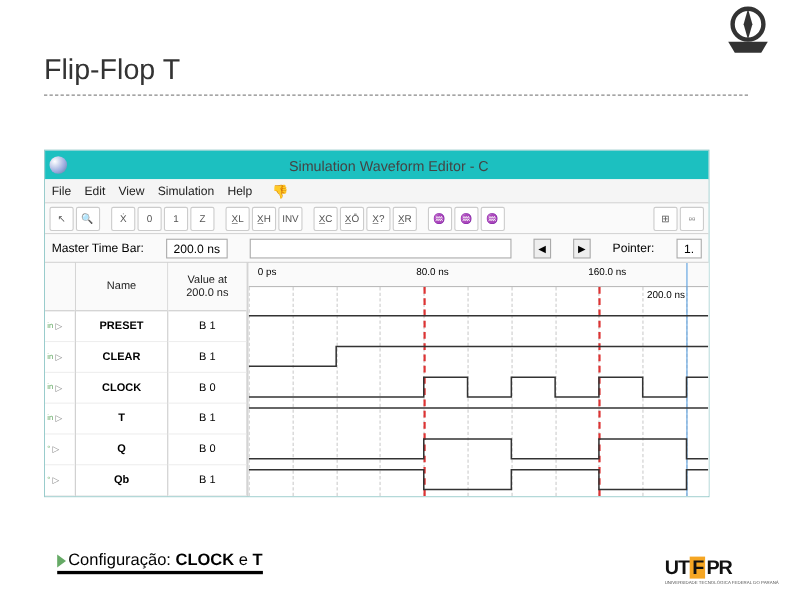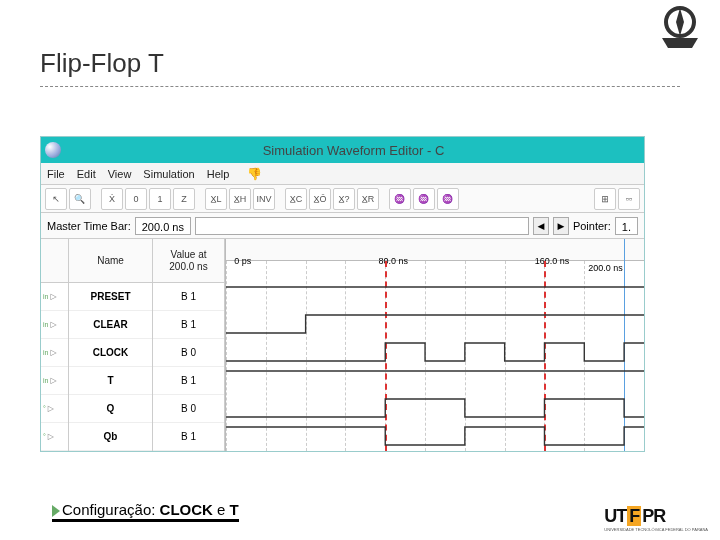--- a/index.html
+++ b/index.html
@@ -24,42 +24,42 @@
 
   .menubar { height:22px; background:#f5f5f5; border-bottom:1px solid #ccc; display:flex; align-items:center; padding:0 6px; gap:12px; }
   .menubar span { font-size:11px; color:#222; cursor:default; }
   .menubar .thumbs { margin-left:6px; color:#888; font-size:12px; }
 
   .toolbar { height:28px; background:#fafafa; border-bottom:1px solid #ccc; display:flex; align-items:center; padding:0 4px; gap:2px; }
   .tbtn { width:22px; height:22px; border:1px solid #ccc; background:#fff; font-size:9px; display:flex; align-items:center; justify-content:center; color:#555; border-radius:2px; }
   .tbtn.sep { border:none; background:none; width:6px; }
   .tbtn.right { margin-left:auto; }
 
-  .timebar { height:26px; background:#fafafa; border-bottom:1px solid #ccc; display:flex; align-items:center; padding:0 6px; gap:4px; font-size:11px; }
+  .timebar { height:26px; background:#fafafa; border-bottom:1px solid #ccc; display:flex; align-items:center; padding:0 6px; gap:20px; font-size:11px; }
   .timebar .field { border:1px solid #aaa; background:#fff; padding:1px 6px; min-width:54px; text-align:center; height:18px; line-height:16px; }
   .timebar .wide { flex:1; }
   .timebar .navbtn { border:1px solid #aaa; background:#eee; width:16px; height:18px; text-align:center; line-height:16px; font-size:9px; }
 
   .wave-area { display:flex; height: 212px; background:#fff; }
 
   .sig-table { display:flex; border-right:1px solid #bbb; }
   .colh { width:28px; }
   .coln { width:84px; }
   .colv { width:72px; }
   .col { border-right:1px solid #ccc; display:flex; flex-direction:column; }
   .hdr { height:44px; display:flex; align-items:center; justify-content:center; font-size:10px; color:#222; border-bottom:1px solid #ccc; background:#fafafa; text-align:center; line-height:1.2; }
   .row { height:28px; display:flex; align-items:center; justify-content:center; font-size:10px; border-bottom:1px solid #eee; }
   .row.name { justify-content:center; font-weight:bold; }
   .row.handle { justify-content:flex-start; padding-left:2px; gap:2px; }
   .pin { font-size:7px; color:#6a6; }
   .chev { font-size:8px; color:#888; }
 
   .wave-pane { flex:1; position:relative; background:#fff; overflow:hidden; }
   .wave-ruler { height:22px; border-bottom:1px solid #bbb; position:relative; font-size:9px; background:#fafafa; }
-  .wave-ruler span { position:absolute; top:17px; transform:translateX(-50%); }
+  .wave-ruler span { position:absolute; top:3px; transform:translateX(-50%); }
   .wave-ruler .marker200 { position:absolute; right:4px; top:24px; font-size:9px; }
   .wave-body { position:absolute; top:22px; bottom:0; left:0; right:0; }
   .vgrid { position:absolute; top:0; bottom:0; border-left:1px dashed #ccc; }
   .redline { position:absolute; top:0; bottom:0; border-left:2px dashed #d33; }
   .blueline { position:absolute; top:-22px; bottom:0; border-left:1px solid #5aa0e0; }
 
   .wrow { position:absolute; left:0; right:0; height:28px; }
   .wrow svg { width:100%; height:100%; }
   .trace { stroke:#333; stroke-width:1.4; fill:none; }
 

